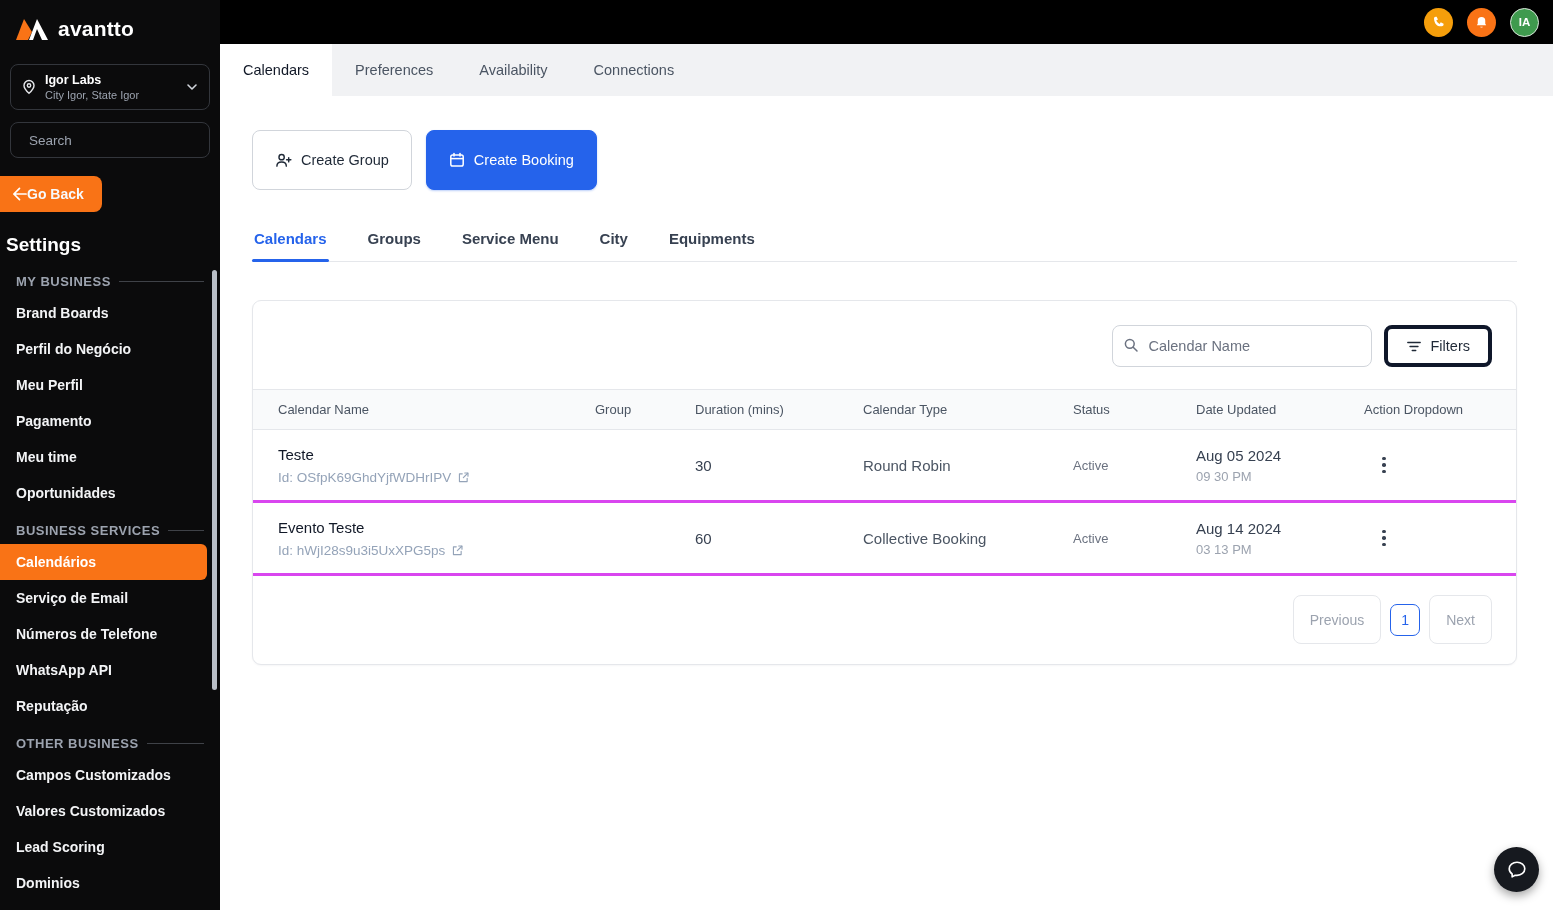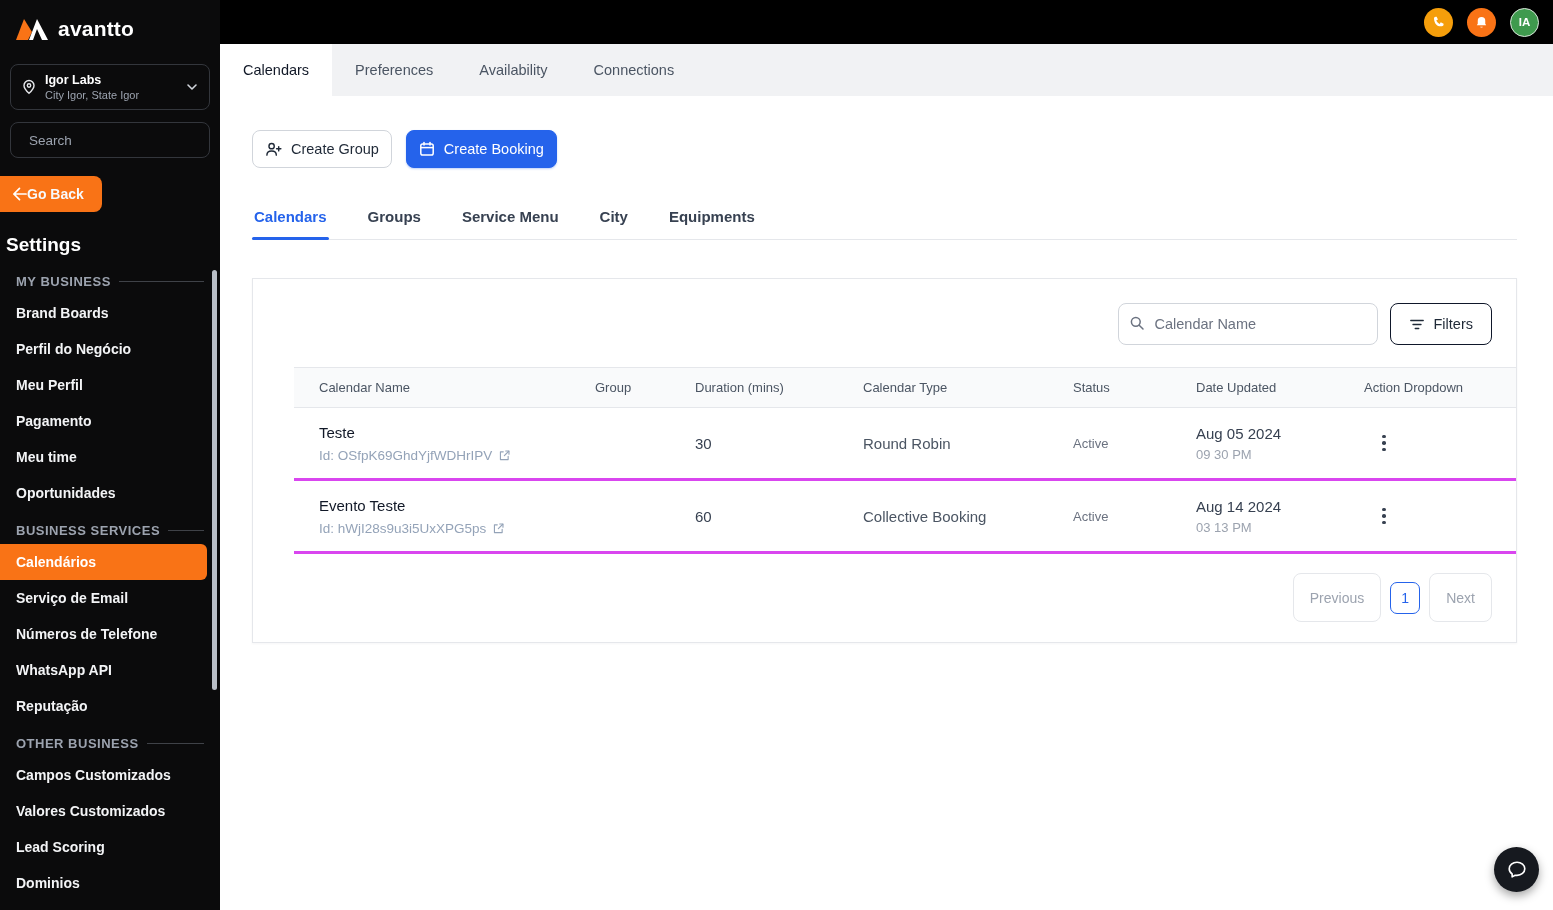--- a/index.html
+++ b/index.html
@@ -39,37 +39,37 @@
   .tabstrip { height:52px; background:#f1f2f4; display:flex; align-items:stretch; }
   .top-tab { display:flex; align-items:center; padding:0 23px; font-size:14.5px; color:#4b5563; cursor:pointer; }
   .top-tab.active { background:#fff; color:#111827; }
 
   .content { flex:1; background:#fff; padding:0 36px 0 32px; overflow:hidden; position:relative; }
 
   .page-head { display:flex; align-items:center; justify-content:space-between; margin-top:34px; }
   .page-title { font-size:31px; font-weight:600; color:#1f2937; letter-spacing:.2px; }
   .page-sub { font-size:16px; color:#4b5563; margin-top:10px; }
   .head-actions { display:flex; gap:14px; align-items:center; }
-  .btn { display:inline-flex; align-items:center; gap:9px; height:38px; padding:0 12px; border-radius:8px; font-size:14.5px; font-weight:500; cursor:pointer; font-family:inherit;justify-content:center; }
+  .btn { display:inline-flex; align-items:center; gap:9px; height:60px; padding:0 22px; border-radius:8px; font-size:14.5px; font-weight:500; cursor:pointer; font-family:inherit;justify-content:center; }
   .btn.ghost { background:#fff; border:1px solid #d1d5db; color:#1f2937; }
   .btn.primary { background:#2563eb; border:1px solid #2563eb; color:#fff; box-shadow:0 1px 2px rgba(37,99,235,.3); }
 
   .subtabs { display:flex; gap:37px; margin-top:40px; border-bottom:1px solid #e5e7eb; }
   .subtab { padding:0 2px 14px 2px; font-size:15px; font-weight:700; color:#374151; cursor:pointer; position:relative; }
   .subtab.active { color:#2563eb; }
   .subtab.active::after { content:""; position:absolute; left:0; right:0; bottom:-1px; height:3px; background:#2563eb; border-radius:2px; }
 
   
-  .card { margin-top:38px; border:1px solid #e5e7eb; border-radius:0; background:#fff; box-shadow:0 1px 2px rgba(16,24,40,.04);padding-left:41px; }
+  .card { margin-top:38px; border:1px solid #e5e7eb; border-radius:9px; background:#fff; box-shadow:0 1px 2px rgba(16,24,40,.04); }
   .card-toolbar { display:flex; justify-content:flex-end; align-items:center; gap:12px; padding:24px 24px 22px 24px; }
   .search-wrap { position:relative; width:260px; }
   .search-wrap input { width:100%; height:42px; border:1px solid #d1d5db; border-radius:8px; padding:0 12px 0 36px; font-size:14.5px; color:#111827; outline:none; font-family:inherit; }
   .search-wrap input::placeholder { color:#6b7280; }
   .search-wrap .mag { position:absolute; left:11px; top:12px; }
-  .filters-btn { display:inline-flex; align-items:center; gap:9px; height:42px; padding:0 18px; border:1px solid #0f172a; border-radius:8px; background:#fff; font-size:14.5px; font-weight:500; color:#1f2937; cursor:pointer; font-family:inherit; }
+  .filters-btn { display:inline-flex; align-items:center; gap:9px; height:42px; padding:0 18px; border:4px solid #0f172a; border-radius:8px; background:#fff; font-size:14.5px; font-weight:500; color:#1f2937; cursor:pointer; font-family:inherit; }
 
   .thead, .trow { display:flex; align-items:center; }
   .thead { background:#f9fafb; border-top:1px solid #e5e7eb; border-bottom:1px solid #e5e7eb; height:41px; }
   .th { font-size:13px; color:#4b5563; font-weight:500; }
   .col-name { flex:1; min-width:300px; padding-left:25px; }
   .col-group { width:100px; }
   .col-dur { width:168px; }
   .col-type { width:210px; }
   .col-status { width:123px; }
   .col-date { width:168px; }

